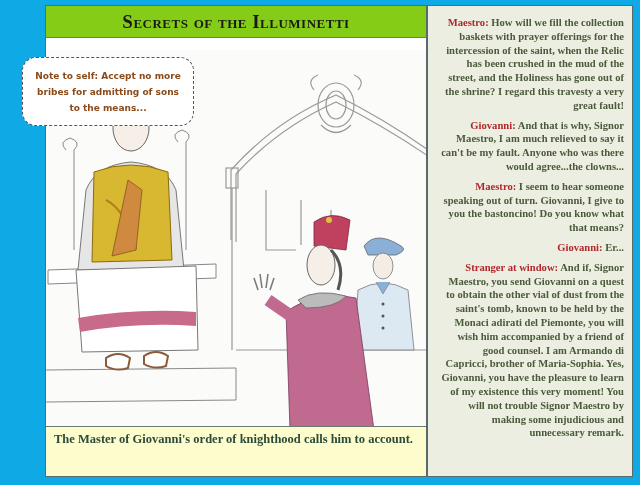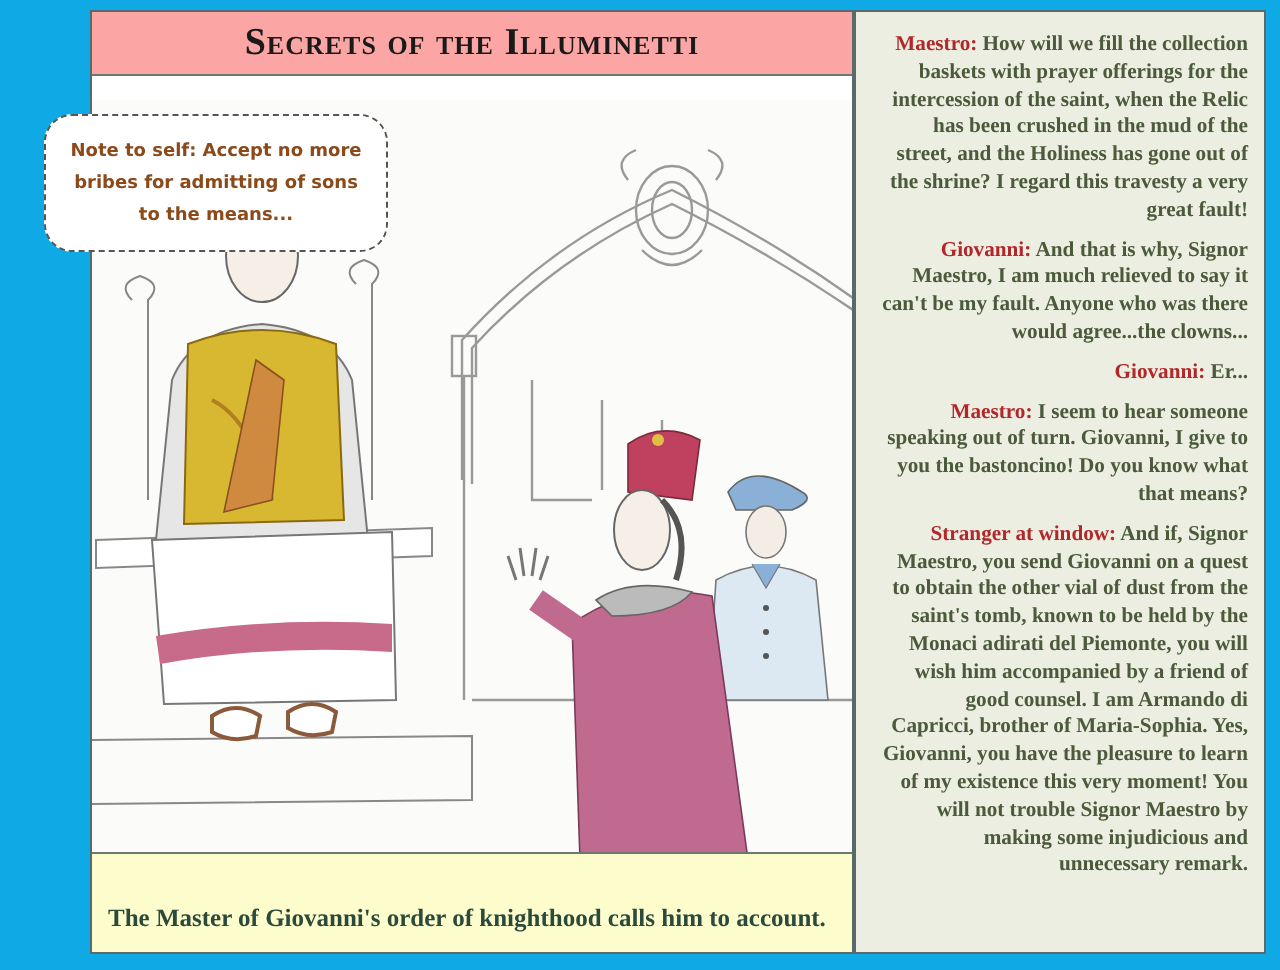--- a/index.html
+++ b/index.html
@@ -10,21 +10,21 @@
       font-family: "DejaVu Serif", serif;
     }
     .comic {
       position: absolute; left: 45px; top: 5px; width: 382px; height: 472px;
       background: #ffffff;
       border: 1px solid #5a6a6a;
       box-sizing: border-box;
     }
     .title-bar {
       position: absolute; left: 0; top: 0; width: 100%; height: 32px;
-      background: #fca5a5;
+      background: #84cc16;
       border-bottom: 1px solid #6a7a70;
       box-sizing: border-box;
       display: flex; align-items: center; justify-content: center;
     }
     .title-bar span {
       font-family: "Liberation Serif", serif;
       font-weight: bold;
       font-variant: small-caps;
       font-size: 19px;
       letter-spacing: 0.5px;
@@ -33,21 +33,21 @@
     .art {
       position: absolute; left: 0; top: 44px; width: 100%; height: 379px;
       background: #fbfbfa;
       overflow: hidden;
     }
     .caption {
       position: absolute; left: 0; bottom: 0; width: 100%; height: 50px;
       background: #fdfccc;
       border-top: 1px solid #6a7a70;
       box-sizing: border-box;
-      padding: 21px 6px 0 8px;
+      padding: 1px 6px 0 8px;
     }
     .caption span {
       font-family: "Liberation Serif", serif;
       font-weight: bold;
       font-size: 12.5px;
       color: #2b4a3a;
     }
     .note {
       position: absolute; left: 22px; top: 57px; width: 172px; height: 69px;
       background: #ffffff;
@@ -156,16 +156,16 @@
   </div>
 </div>
 
 <div class="note">
   <span>Note to self: Accept no more bribes for admitting of sons to the means...</span>
 </div>
 
 <div class="dialogue">
   <p class="line"><span class="speaker">Maestro:</span><span> How will we fill the collection baskets with prayer offerings for the intercession of the saint, when the Relic has been crushed in the mud of the street, and the Holiness has gone out of the shrine? I regard this travesty a very great fault!</span></p>
   <p class="line"><span class="speaker">Giovanni:</span><span> And that is why, Signor Maestro, I am much relieved to say it can't be my fault. Anyone who was there would agree...the clowns...</span></p>
+  <p class="line"><span class="speaker">Maestro:</span><span> I seem to hear someone speaking out of turn. Giovanni, I give to you the bastoncino! Do you know what that means?</span></p>
   <p class="line"><span class="speaker">Giovanni:</span><span> Er...</span></p>
-  <p class="line"><span class="speaker">Maestro:</span><span> I seem to hear someone speaking out of turn. Giovanni, I give to you the bastoncino! Do you know what that means?</span></p>
   <p class="line"><span class="speaker">Stranger at window:</span><span> And if, Signor Maestro, you send Giovanni on a quest to obtain the other vial of dust from the saint's tomb, known to be held by the Monaci adirati del Piemonte, you will wish him accompanied by a friend of good counsel. I am Armando di Capricci, brother of Maria-Sophia. Yes, Giovanni, you have the pleasure to learn of my existence this very moment! You will not trouble Signor Maestro by making some injudicious and unnecessary remark.</span></p>
 </div>
 
 </body></html>

